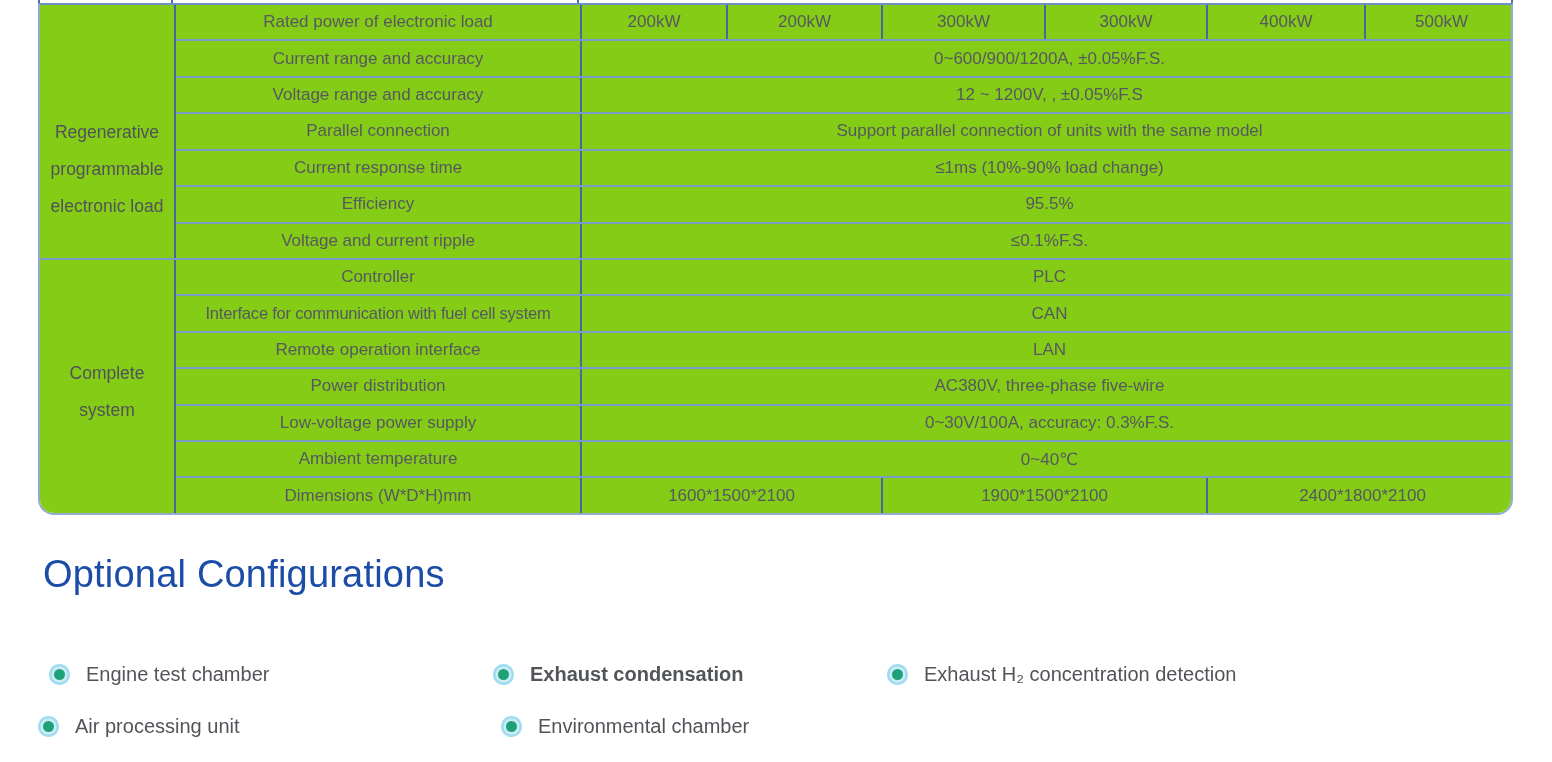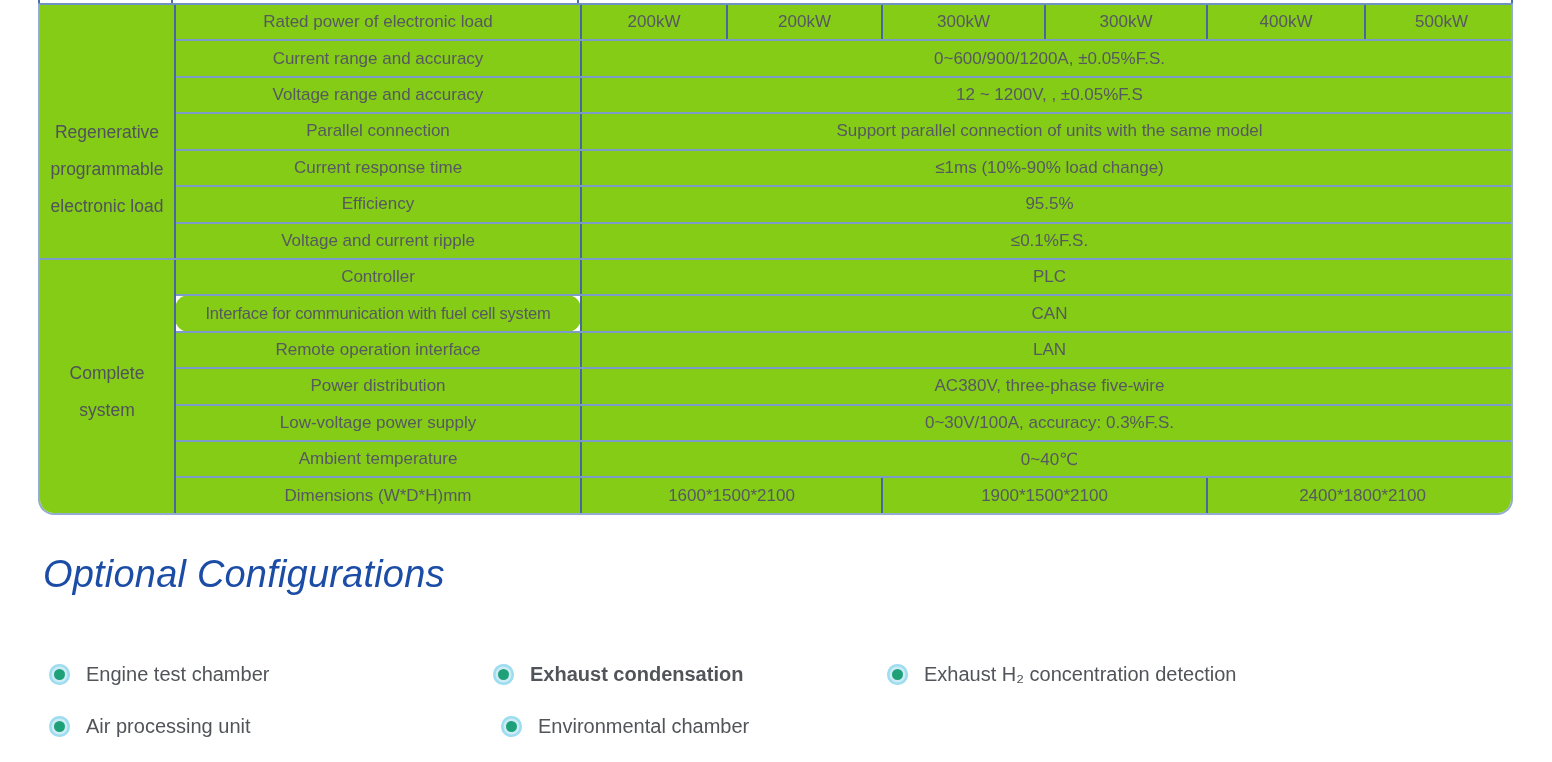--- a/index.html
+++ b/index.html
@@ -40,21 +40,21 @@
     font-size: 17px;
     color: #565960;
     padding: 0 3px;
     white-space: nowrap;
     overflow: hidden;
     background: #84cc16;
   }
   td.lab { font-size: 17.5px; color: #505359; line-height: 37px; }
   td.lab1 { padding-top: 77px; }
   td.lab2 { padding-top: 12px; }
-  td.param-small { font-size: 16.5px; letter-spacing: -0.2px; border-radius: 14px; }
+  td.param-small { font-size: 16.5px; letter-spacing: -0.2px; }
 
   
   .opt-heading {
     position: absolute;
     left: 43px;
     top: 551px;
     font-size: 38px;
     line-height: 46px;
     font-weight: 500;
     color: #1b4ca6;
@@ -174,41 +174,41 @@
             <td>Dimensions (W*D*H)mm</td>
             <td colspan="2">1600*1500*2100</td>
             <td colspan="2">1900*1500*2100</td>
             <td colspan="2">2400*1800*2100</td>
           </tr>
         </tbody>
       </table>
     </div>
   </div>
 
-  <h2 class="opt-heading" style="margin:0;font-style:italic;">Optional Configurations</h2>
+  <h2 class="opt-heading" style="margin:0;">Optional Configurations</h2>
 
   <div class="opt-item" style="left:49px;  top:661px;">
     <span class="opt-icon">
         <span class="opt-dot"></span>
       </span>
     <span class="opt-label">Engine test chamber</span>
   </div>
   <div class="opt-item" style="left:493px; top:661px;font-weight:bold;">
     <span class="opt-icon">
         <span class="opt-dot"></span>
       </span>
     <span class="opt-label">Exhaust condensation</span>
   </div>
   <div class="opt-item" style="left:887px; top:661px;">
     <span class="opt-icon">
         <span class="opt-dot"></span>
       </span>
     <span class="opt-label">Exhaust H₂ concentration detection</span>
   </div>
-  <div class="opt-item" style="left:49px;  top:713px;">
+  <div class="opt-item" style="left:38px;  top:713px;">
     <span class="opt-icon">
         <span class="opt-dot"></span>
       </span>
     <span class="opt-label">Air processing unit</span>
   </div>
   <div class="opt-item" style="left:501px; top:713px;">
     <span class="opt-icon">
         <span class="opt-dot"></span>
       </span>
     <span class="opt-label">Environmental chamber</span>

